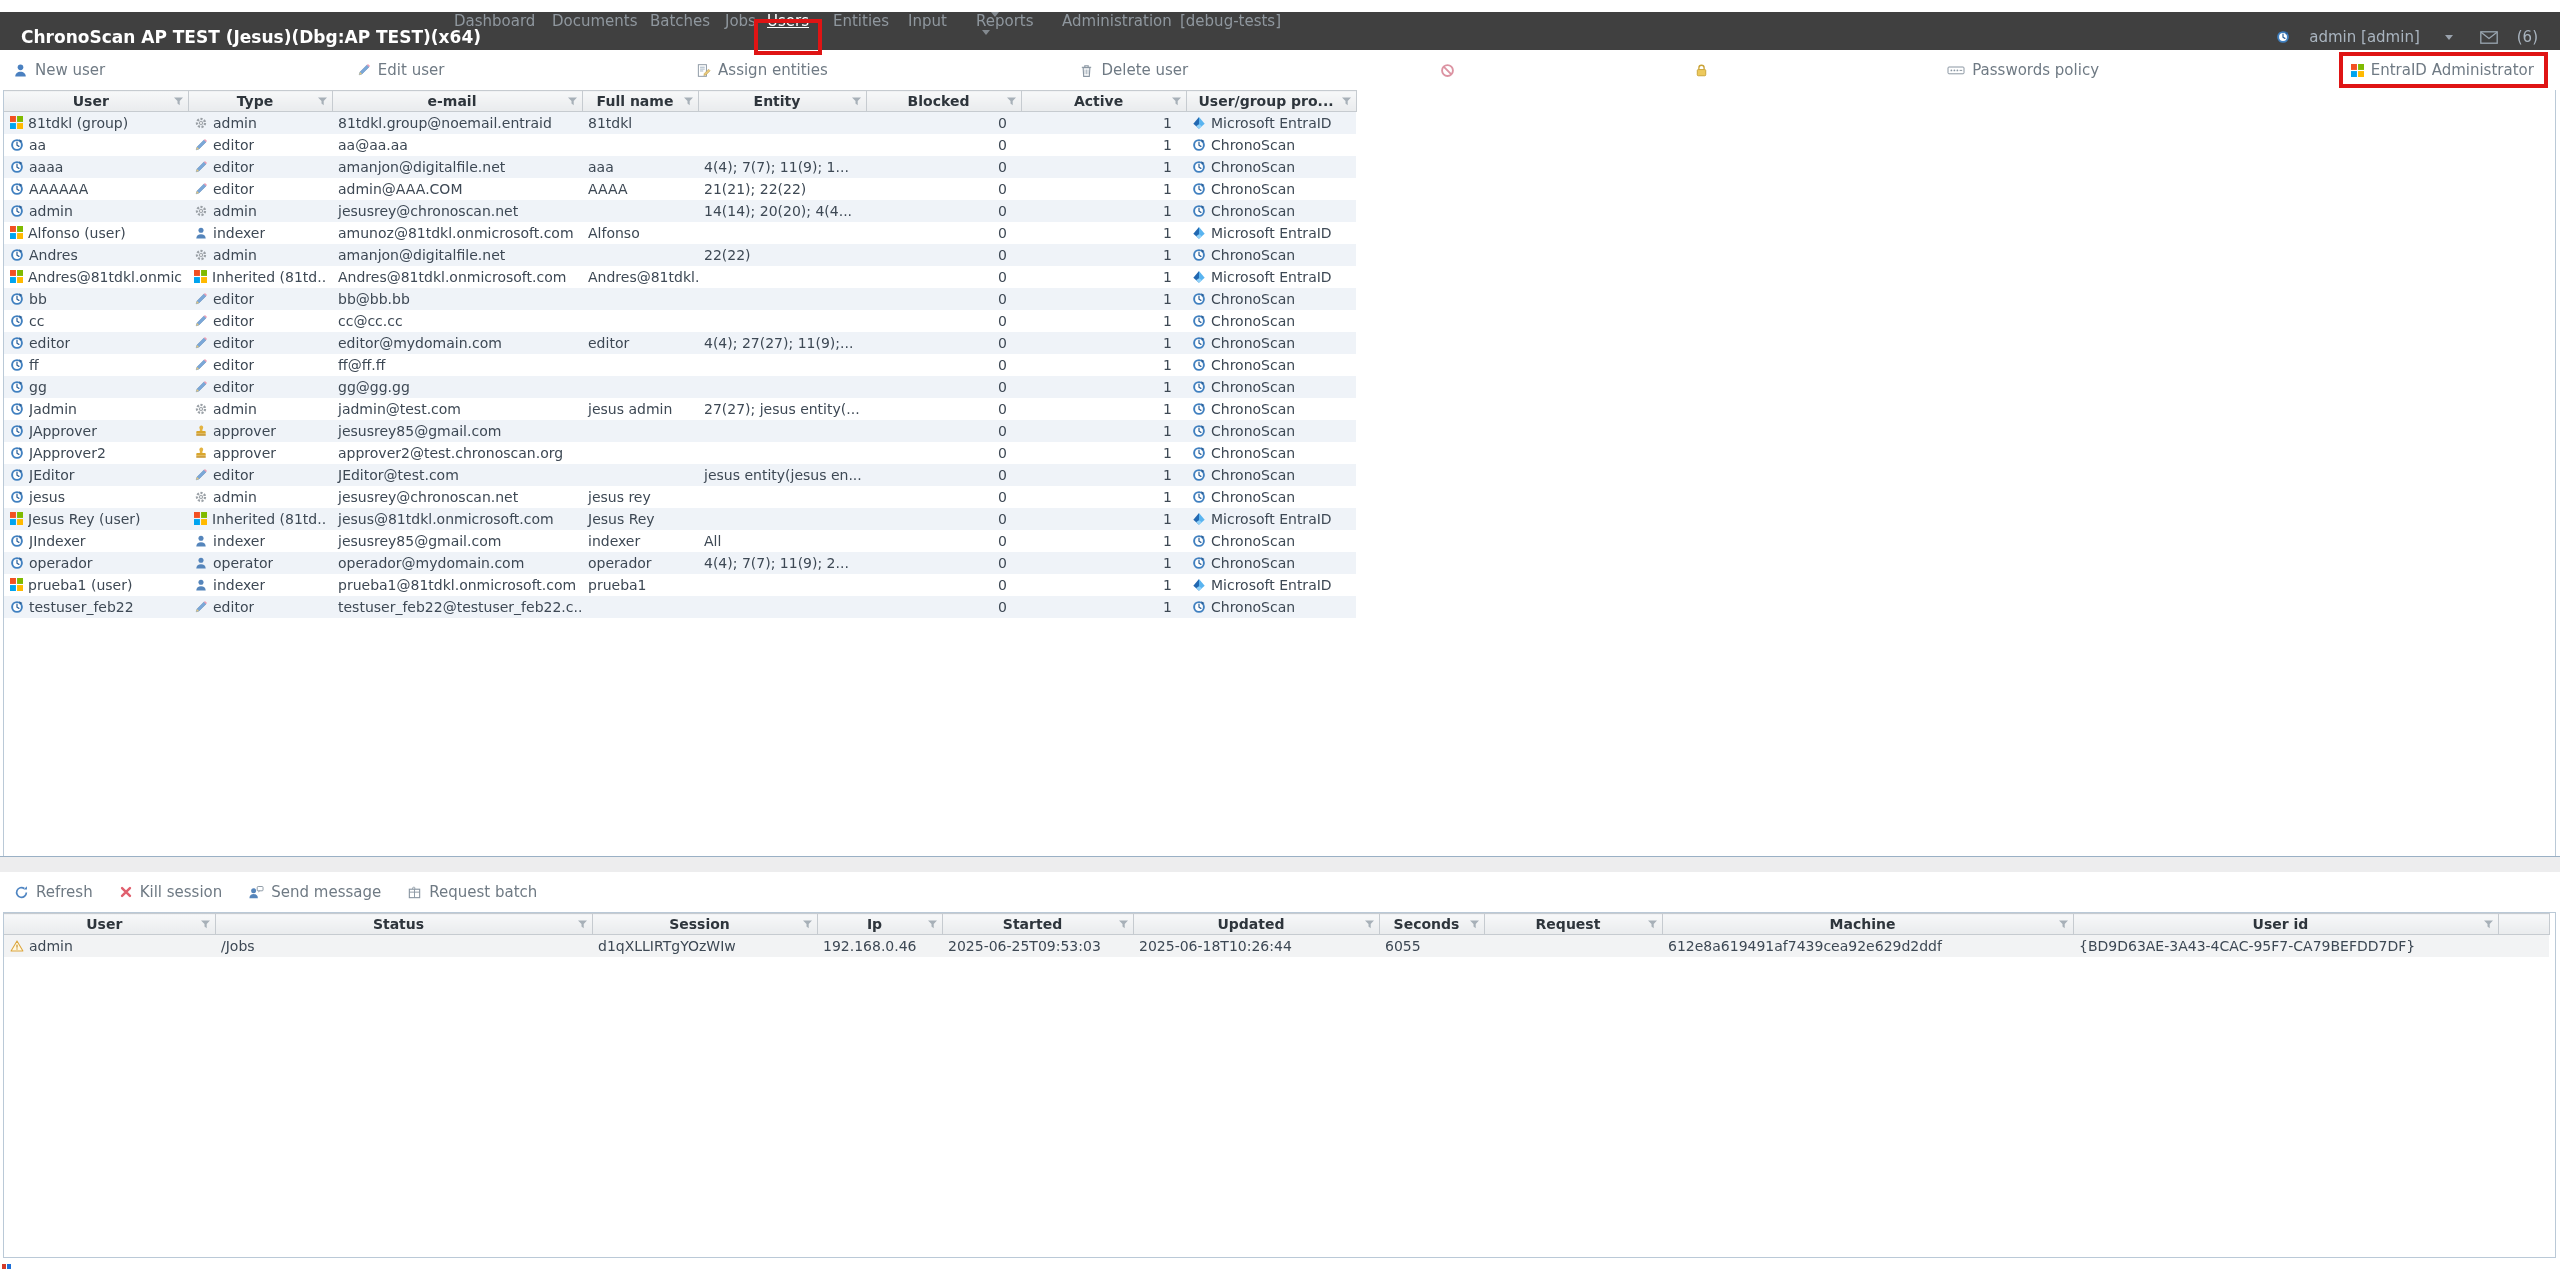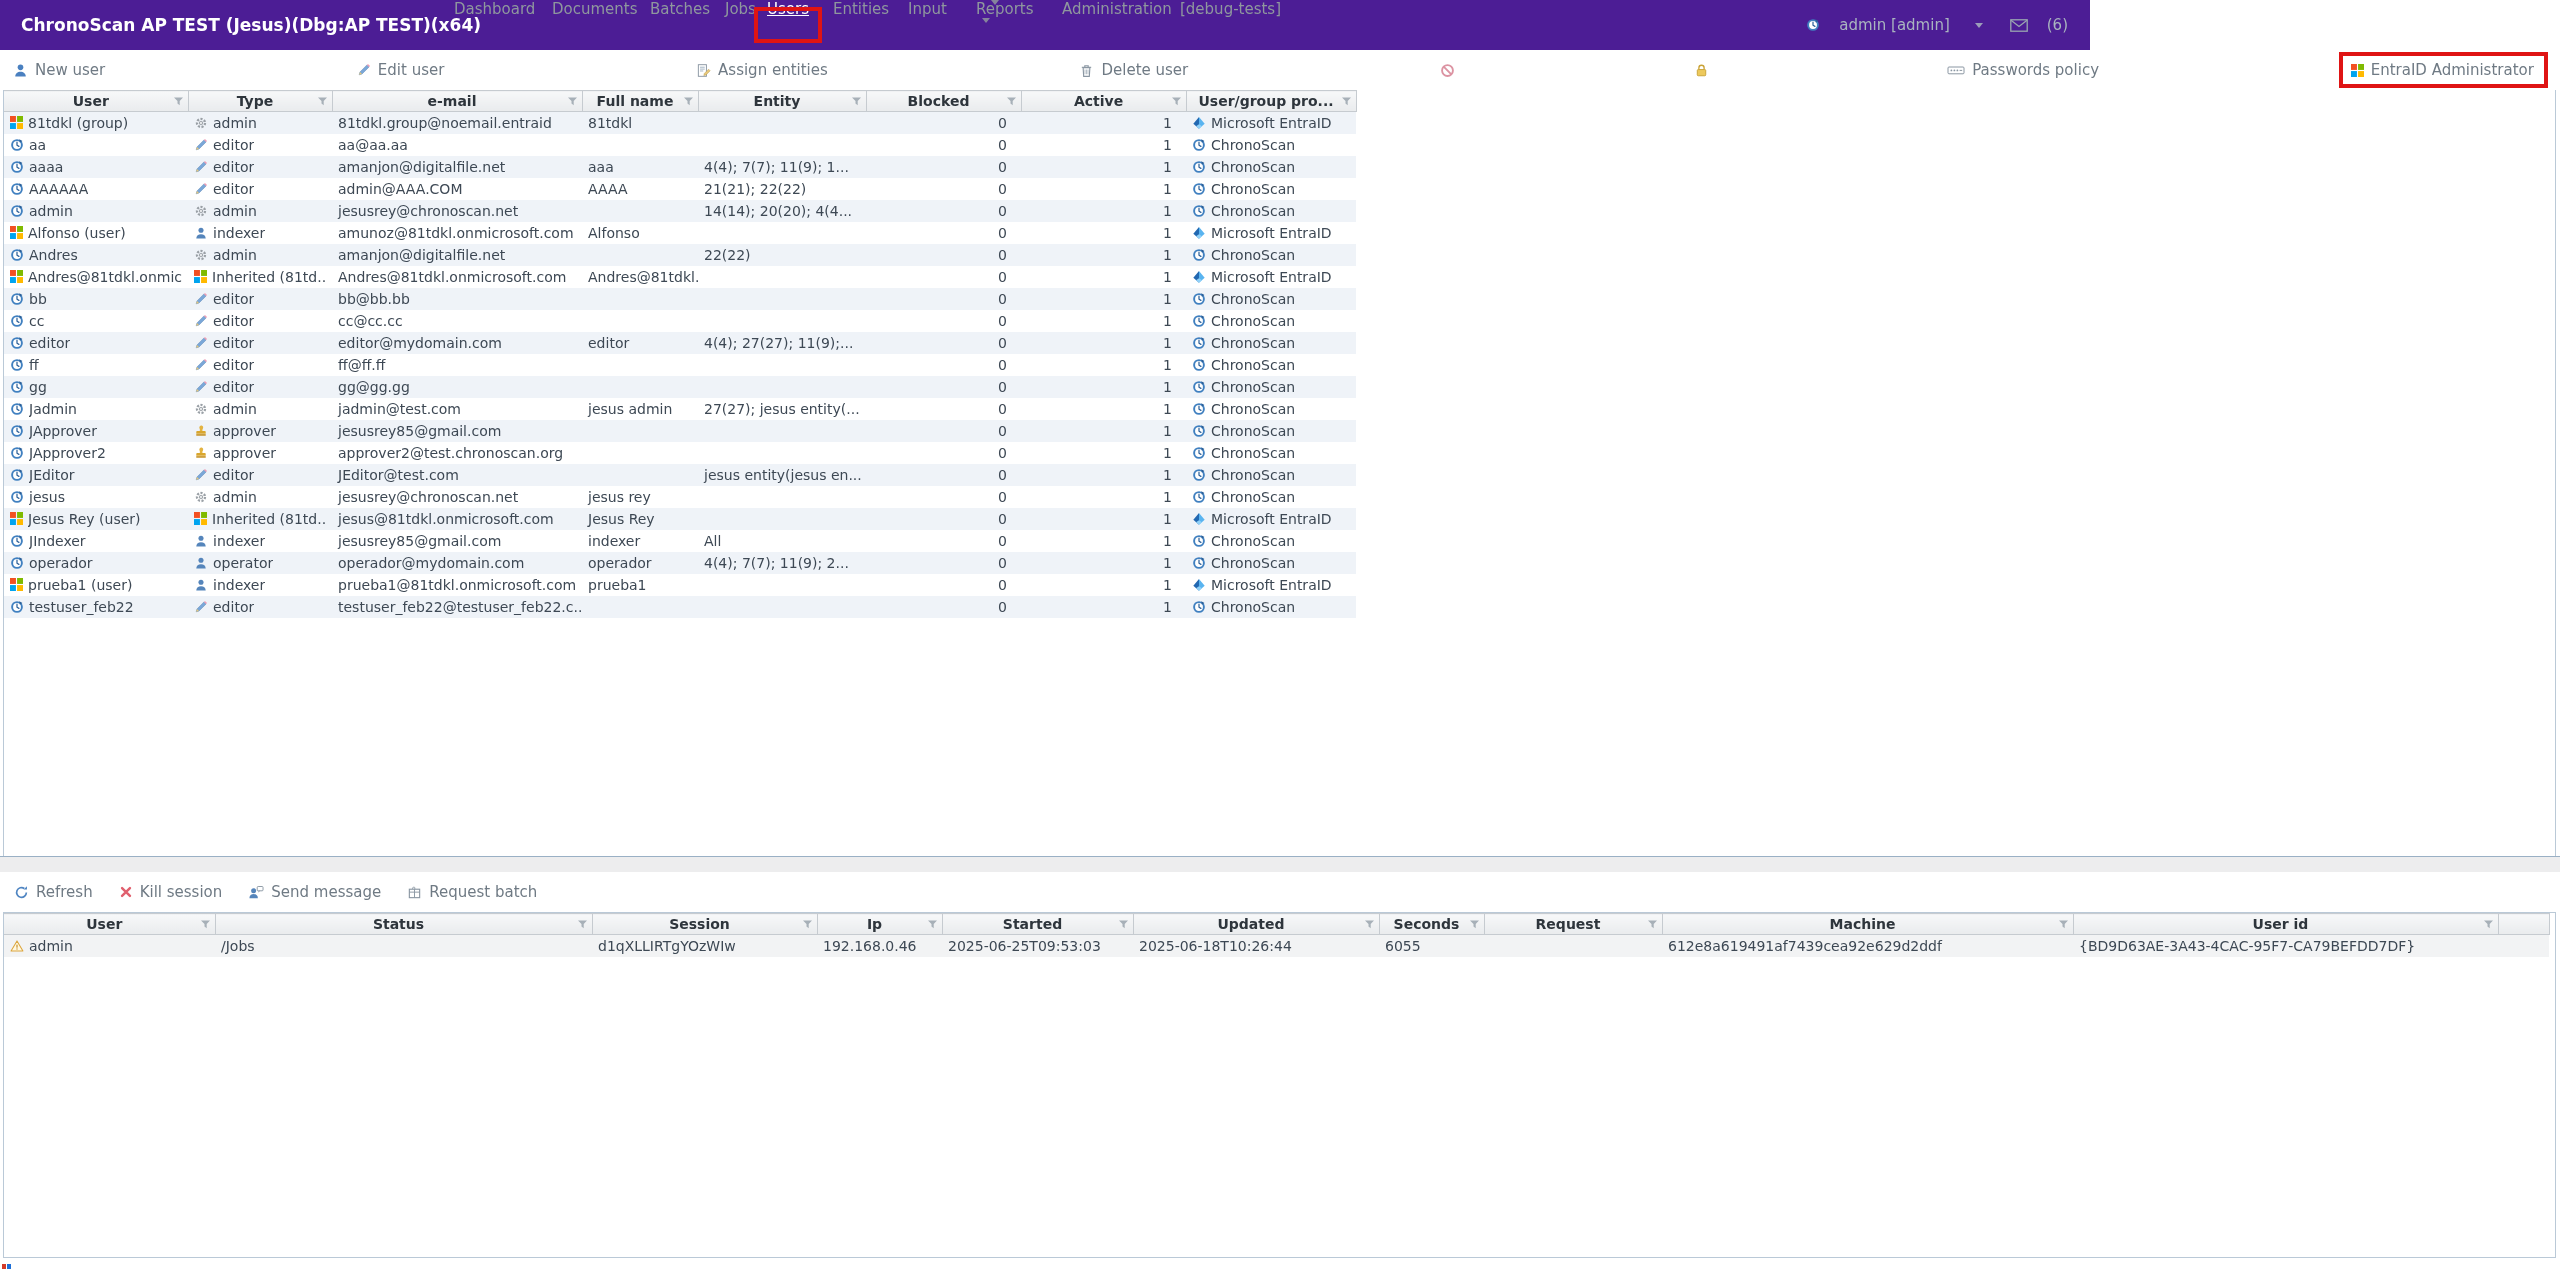--- a/index.html
+++ b/index.html
@@ -1,21 +1,21 @@
 <!DOCTYPE html>
 <html><head>
 <meta charset="utf-8">
 <style>
   html,body{margin:0;padding:0;}
   body{
     width:2560px;height:1271px;position:relative;overflow:hidden;background:#fff;
     font-family:"DejaVu Sans","Liberation Sans",sans-serif;
   }
   
-  .navbar{position:absolute;left:0;top:0;width:2090px;height:50px;background:#4c1d95;}
+  .navbar{position:absolute;left:0;top:12px;width:2560px;height:50px;background:#404040;}
   .app-title{position:absolute;left:21px;top:0;line-height:50px;color:#ffffff;font-weight:bold;font-size:17px;white-space:nowrap;}
   .nav-item{position:absolute;top:0;height:50px;display:flex;color:#8f979e;font-size:15px;cursor:pointer;white-space:nowrap;}
   .nav-item.active{color:#ffffff;}
   .nav-right{position:absolute;right:22px;top:0;height:50px;display:flex;align-items:center;gap:19px;color:#a9b4bf;font-size:15px;}
   .caret{width:0;height:0;border-left:4px solid transparent;border-right:4px solid transparent;border-top:5px solid currentColor;display:inline-block;margin-left:6px;opacity:.85;}
   
   .toolbar{position:absolute;left:0;top:50px;width:2560px;height:40px;background:#fff;display:flex;align-items:center;padding-left:13px;box-sizing:border-box;justify-content:space-between;}
   .toolbar2{position:absolute;left:0;top:872px;width:2560px;height:40px;background:#fff;display:flex;align-items:center;padding-left:14px;box-sizing:border-box;}
   .tb-btn{display:flex;align-items:center;gap:7px;color:#6f7a84;font-size:15px;margin-right:26px;position:relative;cursor:pointer;white-space:nowrap;}
   .tb-btn.icon-only{margin-right:13px;}

